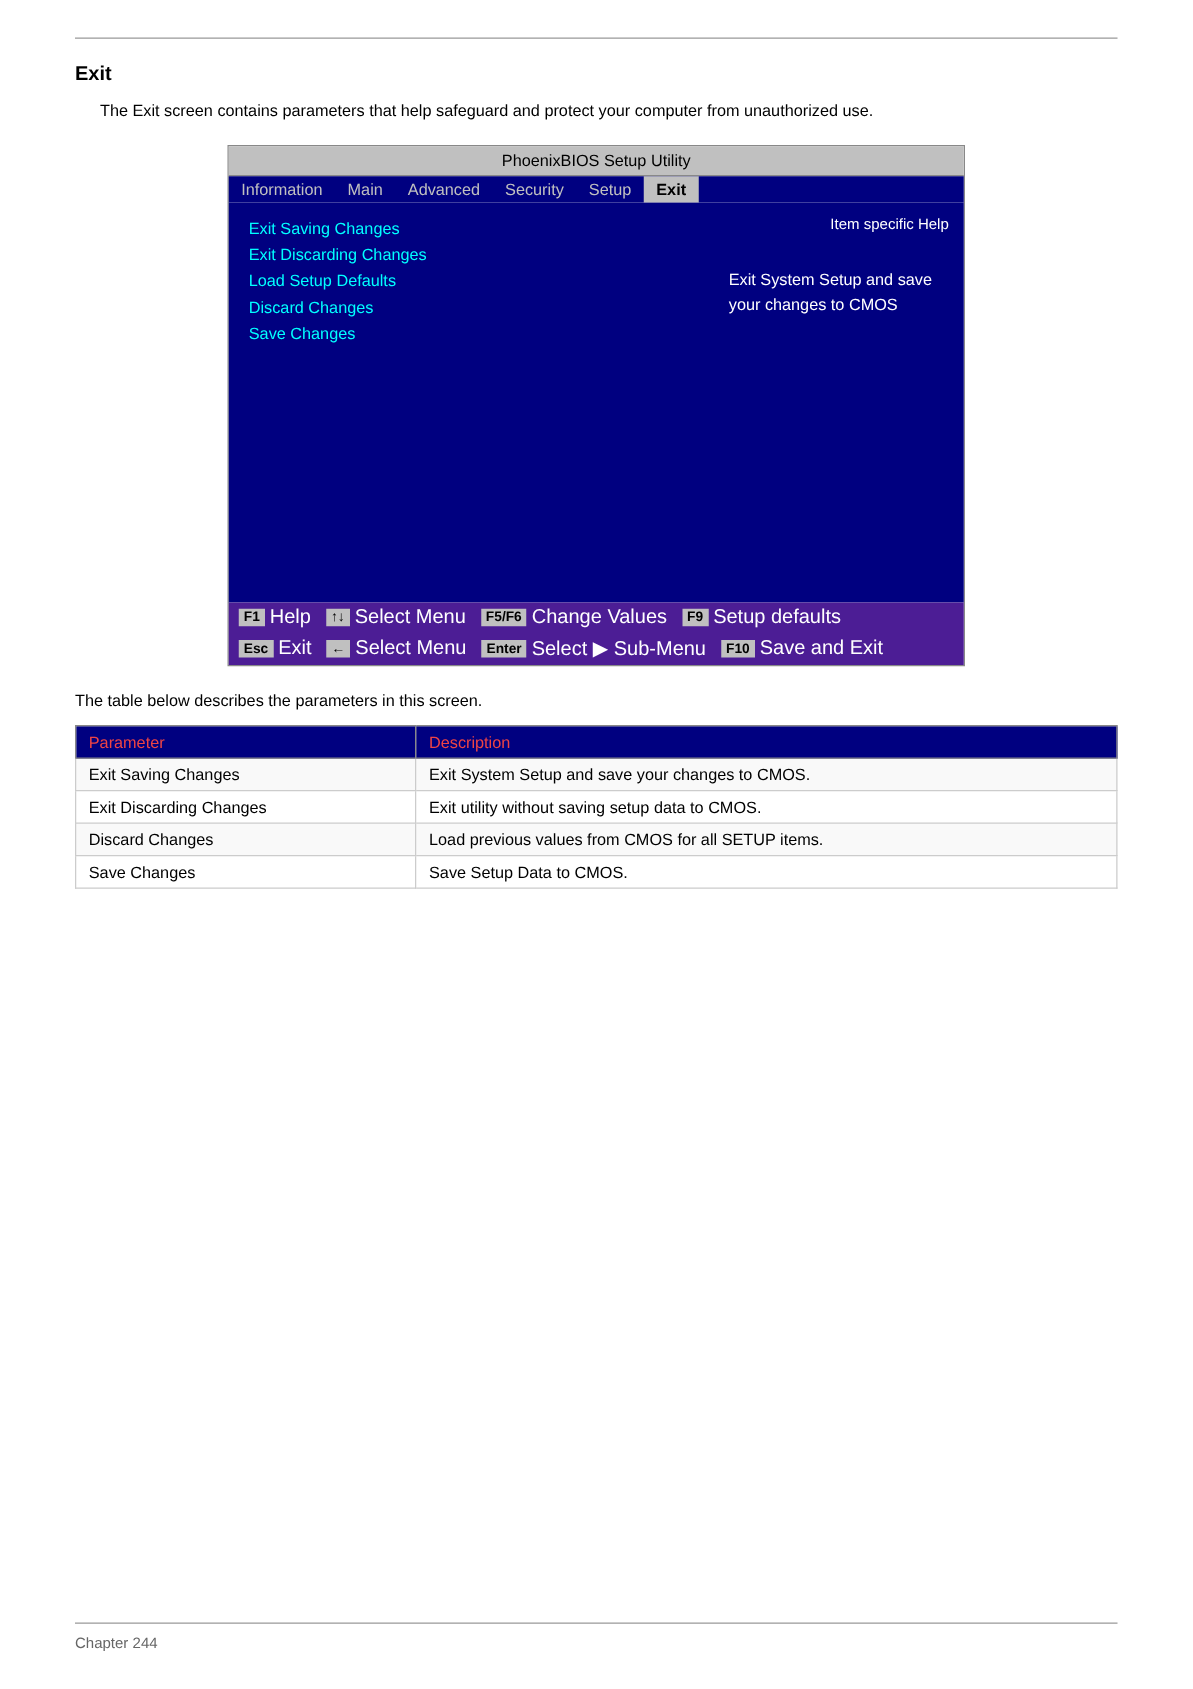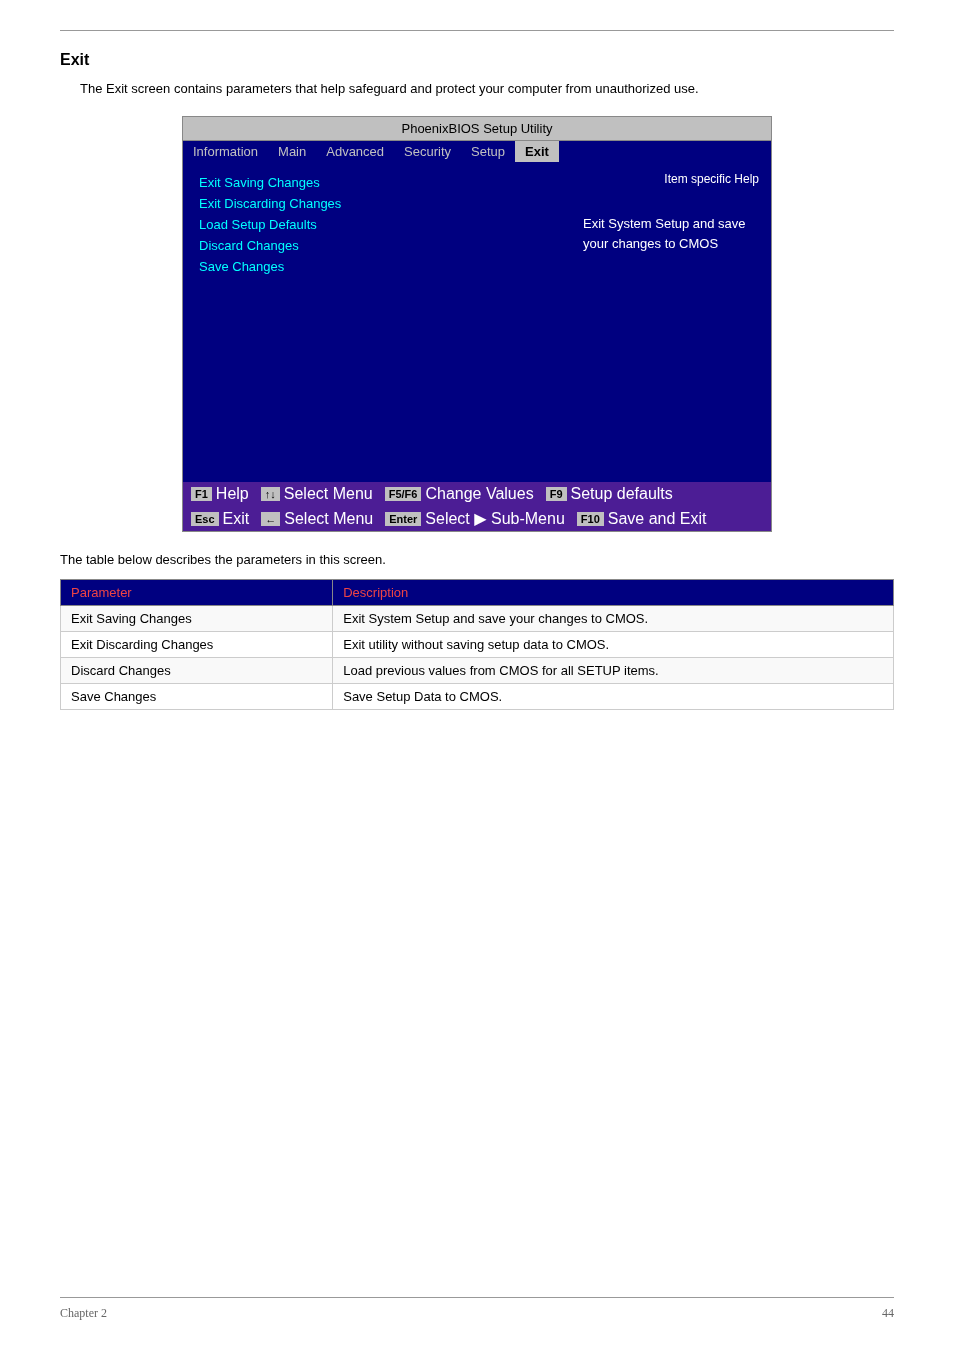--- a/index.html
+++ b/index.html
@@ -170,24 +170,22 @@
     }
 
     .bottom-footer {
       position: absolute;
       bottom: 30px;
       left: 60px;
       right: 60px;
       border-top: 1px solid #999;
       padding-top: 8px;
       display: flex;
-      justify-content: space-between;
       font-size: 12px;
       color: #666;
-      font-family: Liberation Serif, serif;
     }
 
     .bios-footer-rows {
       background: #4c1d95;
     }
 
     .bios-footer-row-inner {
       display: flex;
       align-items: center;
       gap: 12px;

